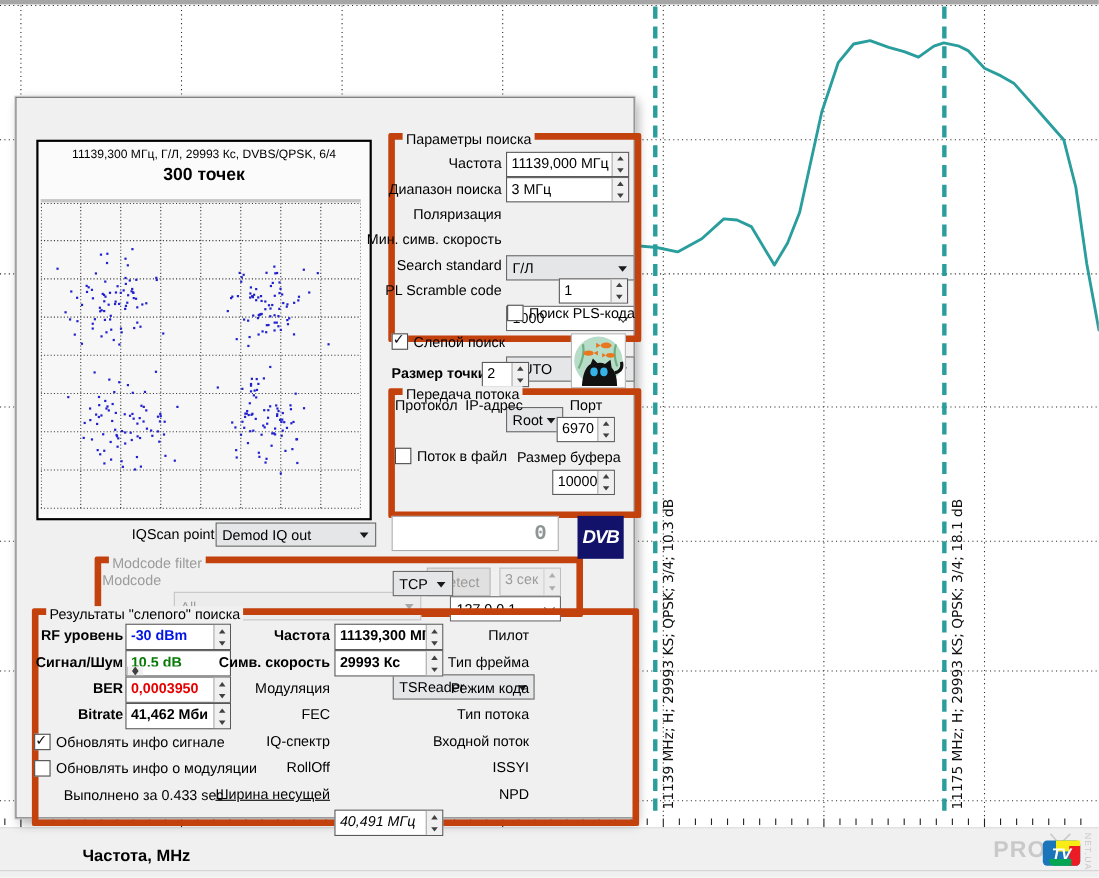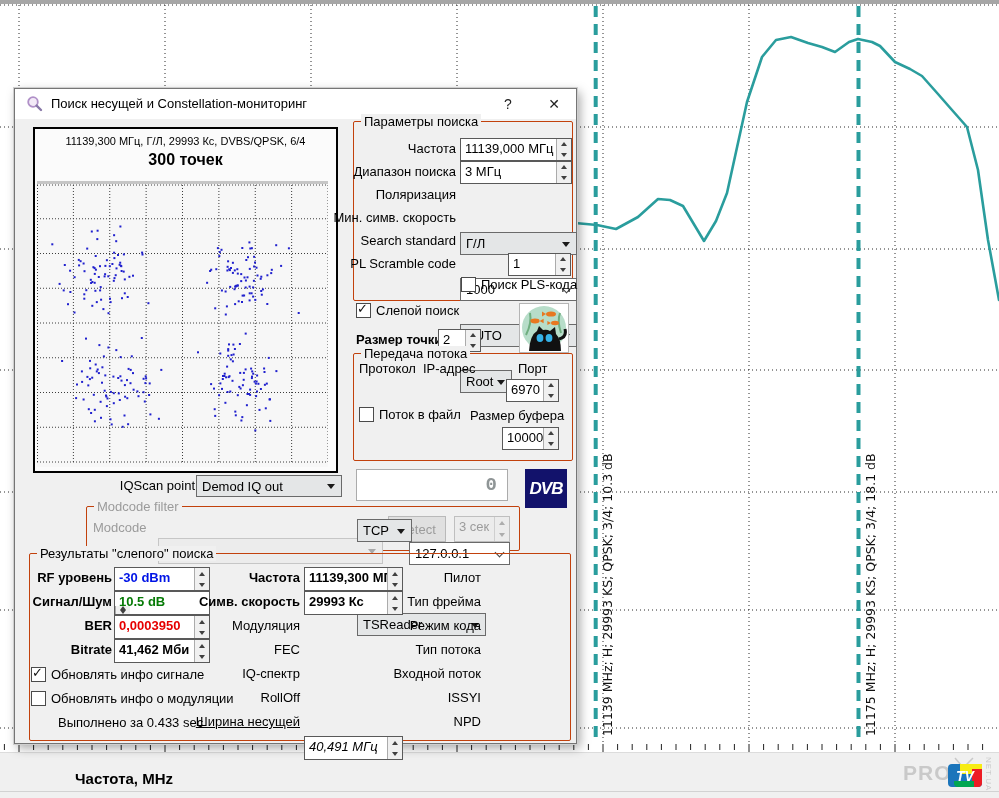--- a/index.html
+++ b/index.html
@@ -21,21 +21,21 @@
   .axis-title{left:75px;top:770px;font-size:15px;font-weight:bold;}
   .wm-pro{left:903px;top:761px;font-size:21px;font-weight:bold;color:#c9c9c9;letter-spacing:1px;}
   .wm-net{left:984px;top:757px;font-size:8px;color:#c9c9c9;writing-mode:vertical-rl;letter-spacing:1px;}
   
   .dialog{left:14px;top:88px;width:561px;height:654px;background:#f0f0f0;
     border:1px solid #757575;box-shadow:0 0 0 1px #cfcfcf,3px 4px 10px rgba(0,0,0,.35);}
   .titlebar{left:0;top:0;width:100%;height:30px;background:#fff;}
   .title-text{left:36px;top:7px;font-size:13px;}
   .tb-btn{top:4px;width:22px;height:22px;display:flex;align-items:center;justify-content:center;font-size:14px;color:#222;}
   
-  .grp{border:1px solid #c2410c;border-radius:2px;}
+  .grp{border:6px solid #c2410c;border-radius:2px;}
   .grp-lbl{position:absolute;top:-8px;left:7px;background:#f0f0f0;padding:0 3px;font-size:13px;white-space:nowrap;}
   .lb{position:absolute;font-size:13px;white-space:nowrap;line-height:16px;}
   .b{font-weight:bold;}
   .u{text-decoration:underline;}
   
   .sb{display:flex;align-items:stretch;background:#fff;border:1px solid #595959;overflow:hidden;}
   .sb .v{flex:1;padding:2px 0 0 4px;white-space:nowrap;overflow:hidden;}
   .sb .spin{width:14px;flex:none;display:flex;flex-direction:column;border-left:1px solid #ababab;background:#f0f0f0;}
   .sb .spin i{flex:1;display:flex;align-items:center;justify-content:center;}
   .sb .spin i.up::after{content:"";border:3px solid transparent;border-bottom:4px solid #404040;margin-top:-3px;}
@@ -193,29 +193,20 @@
     <rect x="2" y="7" width="34" height="23" rx="4" fill="#1b75bb"></rect>
     <path d="M14 7 h22 a4 4 0 0 1 0 0 v10 h-22 z" fill="#f7ec13"></path>
     <path d="M26 12 h10 v14 a4 4 0 0 1 -4 4 h-6 z" fill="#ed1c24"></path>
     <path d="M8 24 h20 v6 h-16 a4 4 0 0 1 -4 -4 z" fill="#00a651"></path>
     <text x="19" y="24" text-anchor="middle" font-family="Liberation Sans,sans-serif" font-size="14" font-weight="bold" font-style="italic" fill="#fff">TV</text>
   </svg>
   <div class="abs wm-net">NET.UA</div>
 
   <div class="abs dialog">
 
-    <div class="abs titlebar">
-      <svg class="abs" style="left:11px;top:6px;" width="18" height="18">
-        <circle cx="7" cy="7" r="4.8" fill="#f3eaf7" stroke="#b090c8" stroke-width="1.8"></circle>
-        <line x1="10.6" y1="10.6" x2="15" y2="15" stroke="#8878a8" stroke-width="2.4" stroke-linecap="round"></line>
-      </svg>
-      <span class="abs title-text">Поиск несущей и Constellation-мониторинг</span>
-      <span class="abs tb-btn" style="left:482px;">?</span>
-      <span class="abs tb-btn" style="left:528px;">✕</span>
-    </div>
 
     <div class="abs cons-box">
       <div class="abs cons-h1">11139,300 МГц, Г/Л, 29993 Кс, DVBS/QPSK, 6/4</div>
       <div class="abs cons-h2">300 точек</div>
       <div class="abs cons-plot">
         <svg id="cons-svg" width="291" height="280">
             <line x1="0.5" y1="1" x2="0.5" y2="278" class="cgrid"></line>
             <line x1="0" y1="1" x2="291" y2="1" class="cgrid"></line>
             <line x1="36.375" y1="1" x2="36.375" y2="278" class="cgrid"></line>
             <line x1="0" y1="34.75" x2="291" y2="34.75" class="cgrid"></line>

